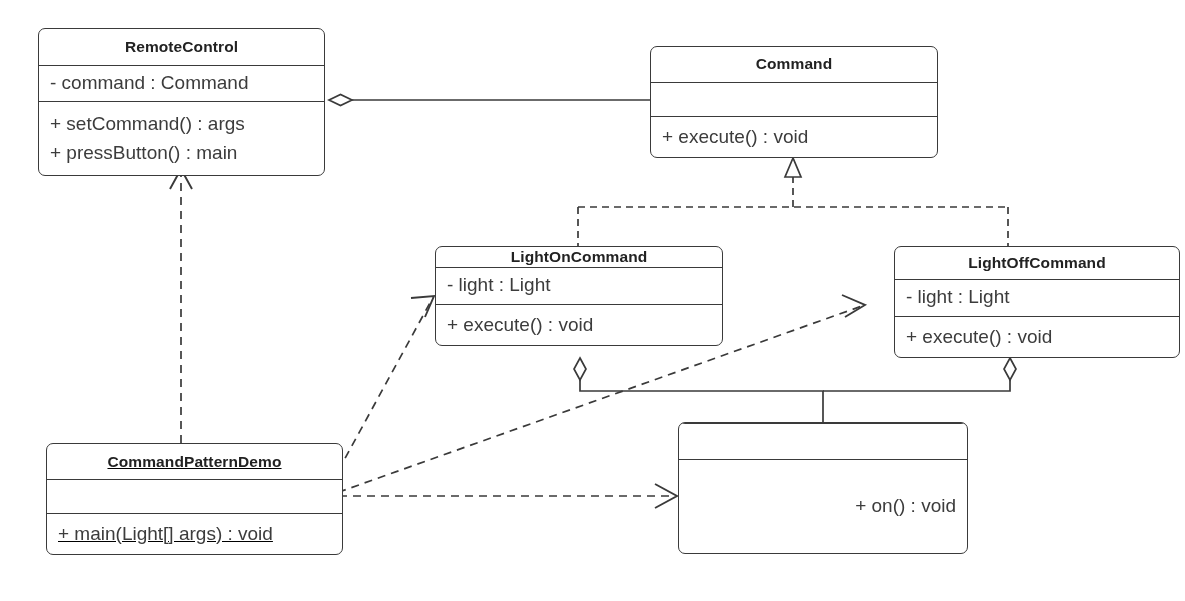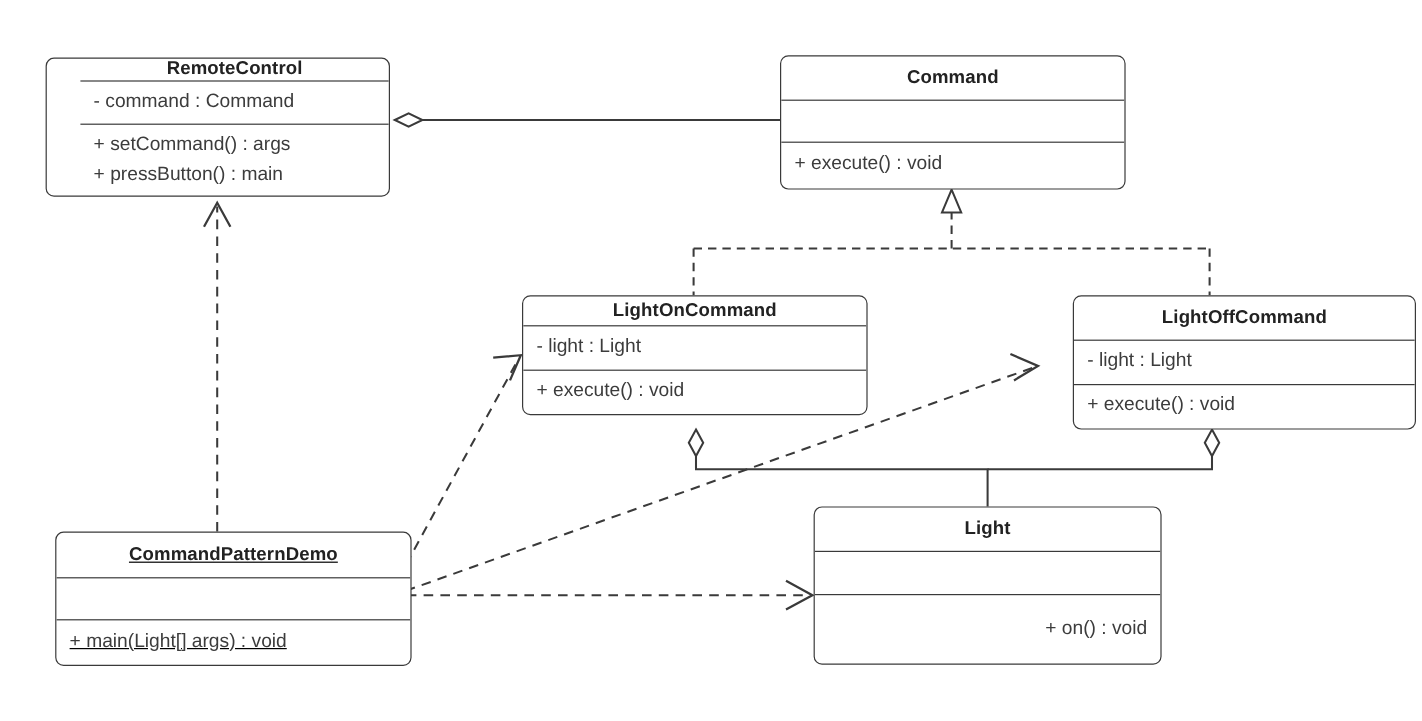--- a/index.html
+++ b/index.html
@@ -55,21 +55,21 @@
     border-top: 1.5px solid #3a3a3a;
     padding: 5px 11px 6px 11px;
     display: flex;
     flex-direction: column;
     justify-content: center;
   }
   .compartment.empty {
     padding: 0;
   }
   .member {
-    font-size: 16px;
+    font-size: 19px;
     color: #3c3c3c;
     line-height: 1.55;
     white-space: nowrap;
   }
 </style>
 </head>
 <body>
 
 <div id="diagram-canvas">
 
@@ -117,21 +117,21 @@
       <path d="M 325 497 L 862 306" fill="none" stroke="#3a3a3a" stroke-width="1.7" stroke-dasharray="8,6"></path>
       <path d="M 842 295 L 865 305 L 845 317" fill="none" stroke="#3a3a3a" stroke-width="1.9" stroke-linecap="butt"></path>
     </g>
 
     <g>
       <path d="M 325 496 L 674 496" fill="none" stroke="#3a3a3a" stroke-width="1.7" stroke-dasharray="8,6"></path>
       <path d="M 655 484 L 677 496 L 655 508" fill="none" stroke="#3a3a3a" stroke-width="1.9" stroke-linecap="butt"></path>
     </g>
   </svg>
 
-  <div class="uml-class" style="left:38px; top:48px; width:287px; height:116px;padding-left:28px;">
+  <div class="uml-class" style="left:38px; top:28px; width:287px; height:148px;">
     <div class="class-name" style="height:36px;">RemoteControl</div>
     <div class="compartment" style="height:36px;">
       <div class="member">- command : Command</div>
     </div>
     <div class="compartment" style="flex:1;">
       <div class="member">+ setCommand() : args</div>
       <div class="member">+ pressButton() : main</div>
     </div>
   </div>
 
@@ -157,21 +157,20 @@
     <div class="class-name" style="height:36px;">LightOffCommand</div>
     <div class="compartment" style="height:37px;">
       <div class="member">- light : Light</div>
     </div>
     <div class="compartment" style="flex:1;">
       <div class="member">+ execute() : void</div>
     </div>
   </div>
 
   <div class="uml-class" style="left:678px; top:422px; width:290px; height:132px;">
-    <div class="class-name" style="height:36px;">Light</div>
     <div class="compartment empty" style="height:36px;"></div>
     <div class="compartment" style="flex:1;align-items:flex-end;">
       <div class="member">+ on() : void</div>
     </div>
   </div>
 
   <div class="uml-class" style="left:46px; top:443px; width:297px; height:112px;text-decoration:underline;">
     <div class="class-name" style="height:37px;">CommandPatternDemo</div>
     <div class="compartment empty" style="height:35px;"></div>
     <div class="compartment" style="flex:1;">

